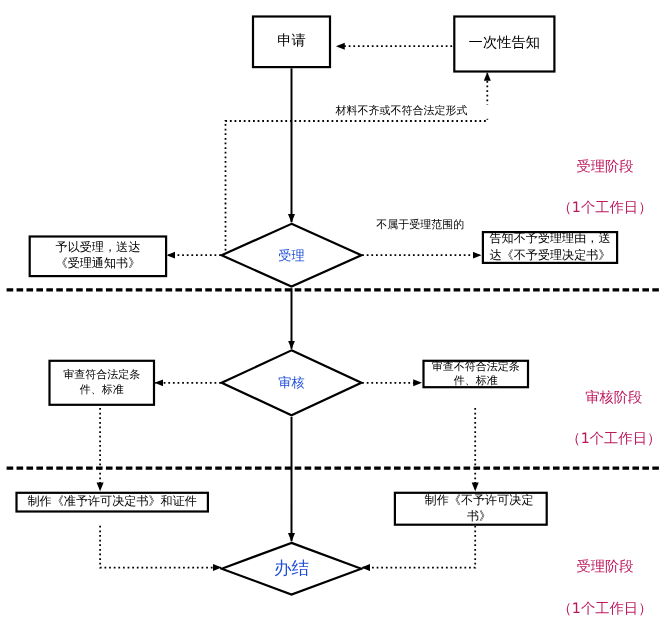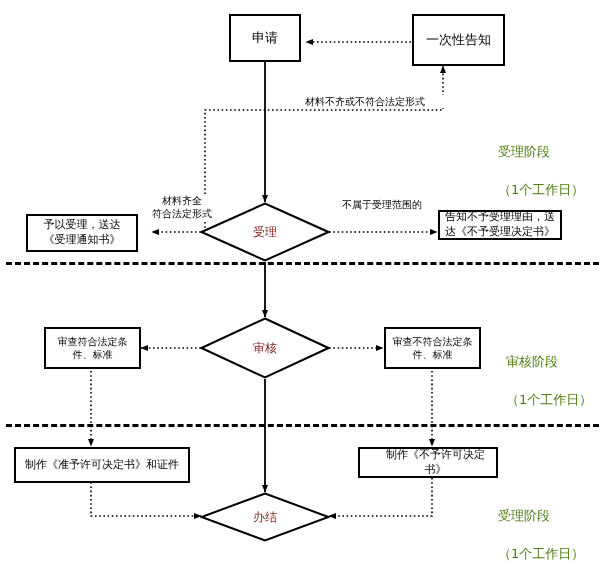--- a/index.html
+++ b/index.html
@@ -28,22 +28,22 @@
     background: #ffffff;
     z-index: 3;
   }
   .box {
     border: 2px solid #000000;
     line-height: 1.35;
     padding: 2px 3px;
   }
   .stage-label {
     position: absolute;
-    text-align: left;
-    color: #4d7c0f;
+    text-align: center;
+    color: #be185d;
     line-height: 1.45;
     z-index: 3;
     white-space: pre-line;
   }
   .edge-label {
     position: absolute;
     color: #000000;
     text-align: center;
     line-height: 1.3;
     background: #ffffff;
@@ -59,21 +59,21 @@
   }
   .diamond-text {
     position: absolute;
     left: 0;
     top: 0;
     width: 100%;
     height: 100%;
     display: flex;
     align-items: center;
     justify-content: center;
-    color: #7f1d1d;
+    color: #1d4ed8;
   }
   #wires {
     position: absolute;
     left: 0;
     top: 0;
     width: 605px;
     height: 564px;
     z-index: 1;
   }
   .divider {
@@ -138,21 +138,21 @@
 
   <div class="diamond-wrap" style="left:200px; top:202px; width:130px; height:60px;">
     <svg width="130" height="60" viewBox="0 0 130 60" xmlns="http://www.w3.org/2000/svg">
       <polygon points="65,1.5 128.5,30 65,58.5 1.5,30" fill="#ffffff" stroke="#000000" stroke-width="2"></polygon>
     </svg>
     <div class="diamond-text" style="font-size:12px;">
       <span>受理</span>
     </div>
   </div>
 
-  <div class="node box" style="left:26px; top:214px; width:112px; height:38px; font-size:11px; white-space:pre-line;">
+  <div class="node box" style="left:26px; top:214px; width:126px; height:38px; font-size:11px; white-space:pre-line;">
     <span>予以受理，送达
 《受理通知书》</span>
   </div>
 
   <div class="node box" style="left:438px; top:210px; width:124px; height:30px; font-size:11px; white-space:pre-line;">
     <span>告知不予受理理由，送
 达《不予受理决定书》</span>
   </div>
 
   <div class="diamond-wrap" style="left:200px; top:317px; width:130px; height:62px;">
@@ -162,46 +162,44 @@
     <div class="diamond-text" style="font-size:12px;text-align:right;">
       <span>审核</span>
     </div>
   </div>
 
   <div class="node box" style="left:44px; top:327px; width:97px; height:42px; font-size:10px; white-space:pre-line;">
     <span>审查符合法定条
 件、标准</span>
   </div>
 
-  <div class="node box" style="left:384px; top:327px; width:97px; height:42px; font-size:10px; white-space:pre-line;">
+  <div class="node box" style="left:384px; top:327px; width:97px; height:26px; font-size:10px; white-space:pre-line;">
     <span>审查不符合法定条
 件、标准</span>
   </div>
 
-  <div class="node box" style="left:14px; top:447px; width:176px; height:36px; font-size:11px;">
+  <div class="node box" style="left:14px; top:447px; width:176px; height:19px; font-size:11px;">
     <span>制作《准予许可决定书》和证件</span>
   </div>
 
   <div class="node box" style="left:358px; top:447px; width:140px; height:31px; font-size:11px;padding-left:18px;">
     <span>制作《不予许可决定书》</span>
   </div>
 
   <div class="diamond-wrap" style="left:200px; top:492px; width:130px; height:50px;">
     <svg width="130" height="50" viewBox="0 0 130 50" xmlns="http://www.w3.org/2000/svg">
       <polygon points="65,1.5 128.5,25 65,48.5 1.5,25" fill="#ffffff" stroke="#000000" stroke-width="2"></polygon>
     </svg>
-    <div class="diamond-text" style="font-size:12px;">
+    <div class="diamond-text" style="font-size:16px;">
       <span>办结</span>
     </div>
   </div>
 
   <div class="edge-label" style="left:285px; top:95px; width:160px; font-size:10px;">材料不齐或不符合法定形式</div>
 
-  <div class="edge-label" style="left:140px; top:194px; width:84px; font-size:10px;">材料齐全
-符合法定形式</div>
 
   <div class="edge-label" style="left:330px; top:198px; width:104px; font-size:10px;">不属于受理范围的</div>
 
   <div class="stage-label" style="left:498px; top:124px; width:104px; font-size:13px;">
     <div>受理阶段</div>
     <div>（1个工作日）</div>
   </div>
 
   <div class="stage-label" style="left:506px; top:334px; width:104px; font-size:13px;">
     <div>审核阶段</div>

